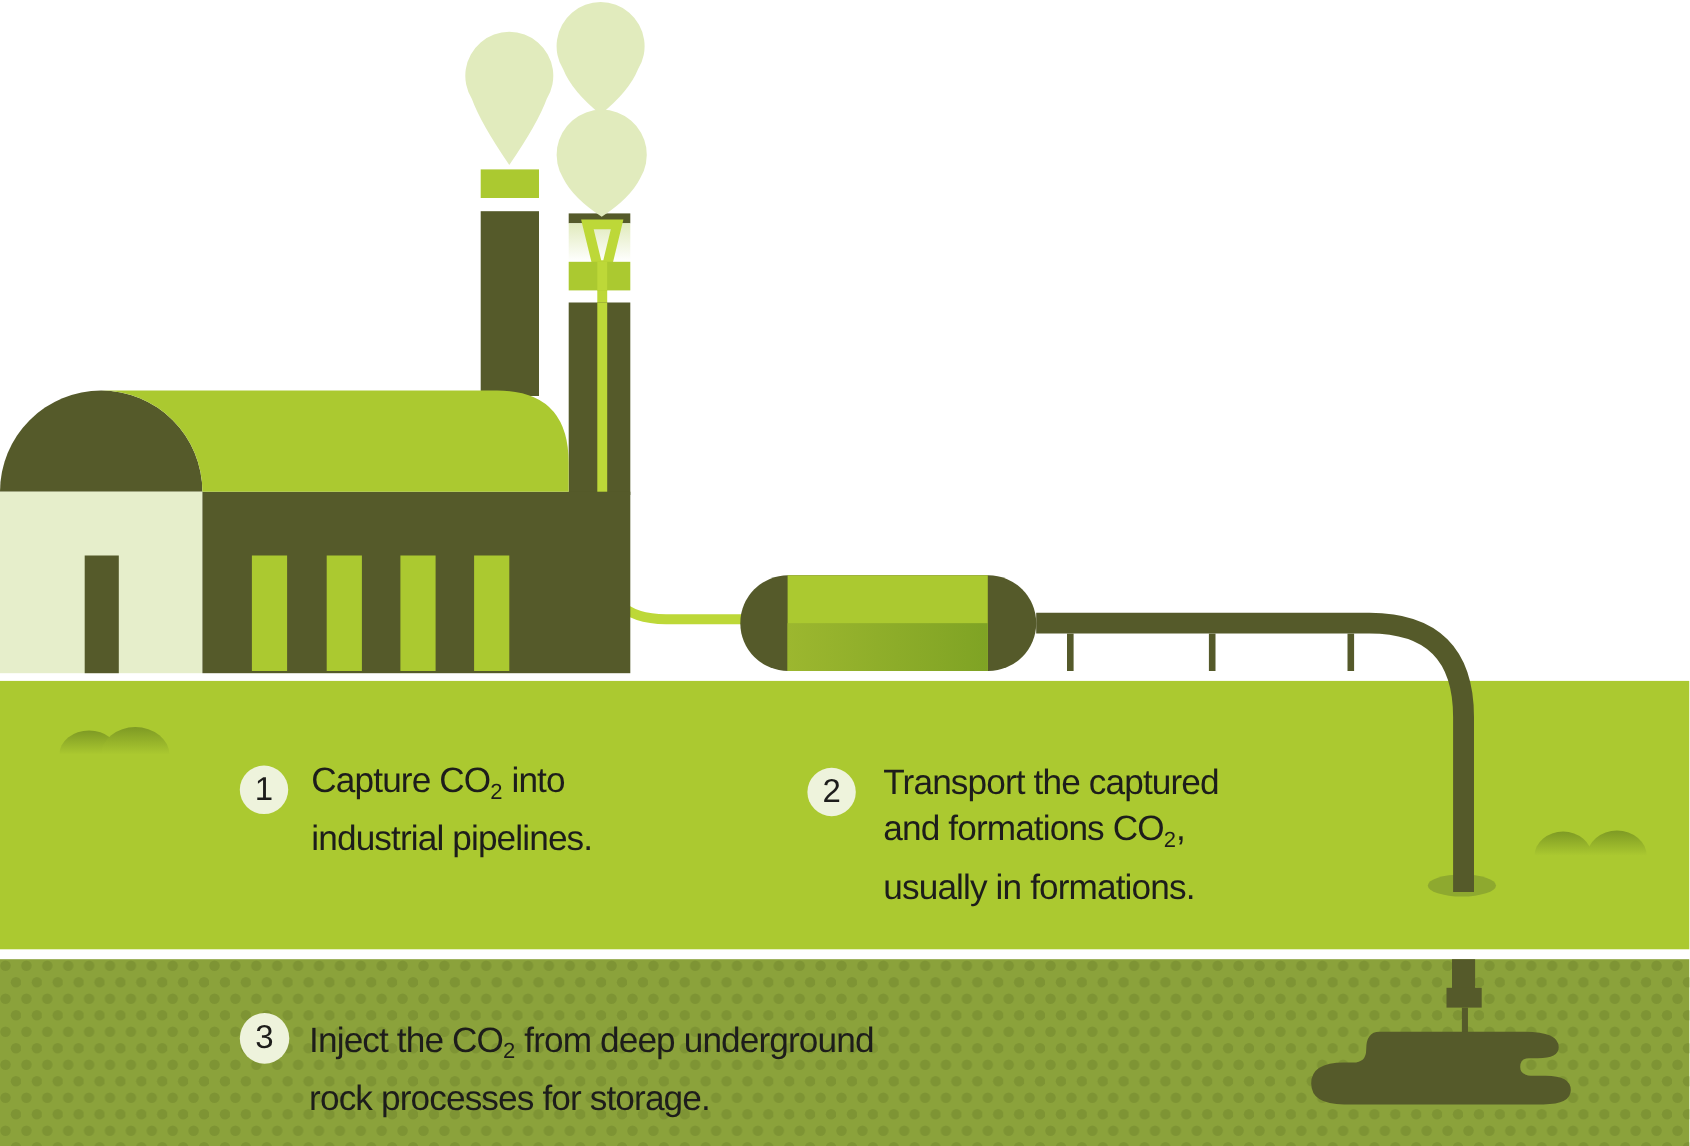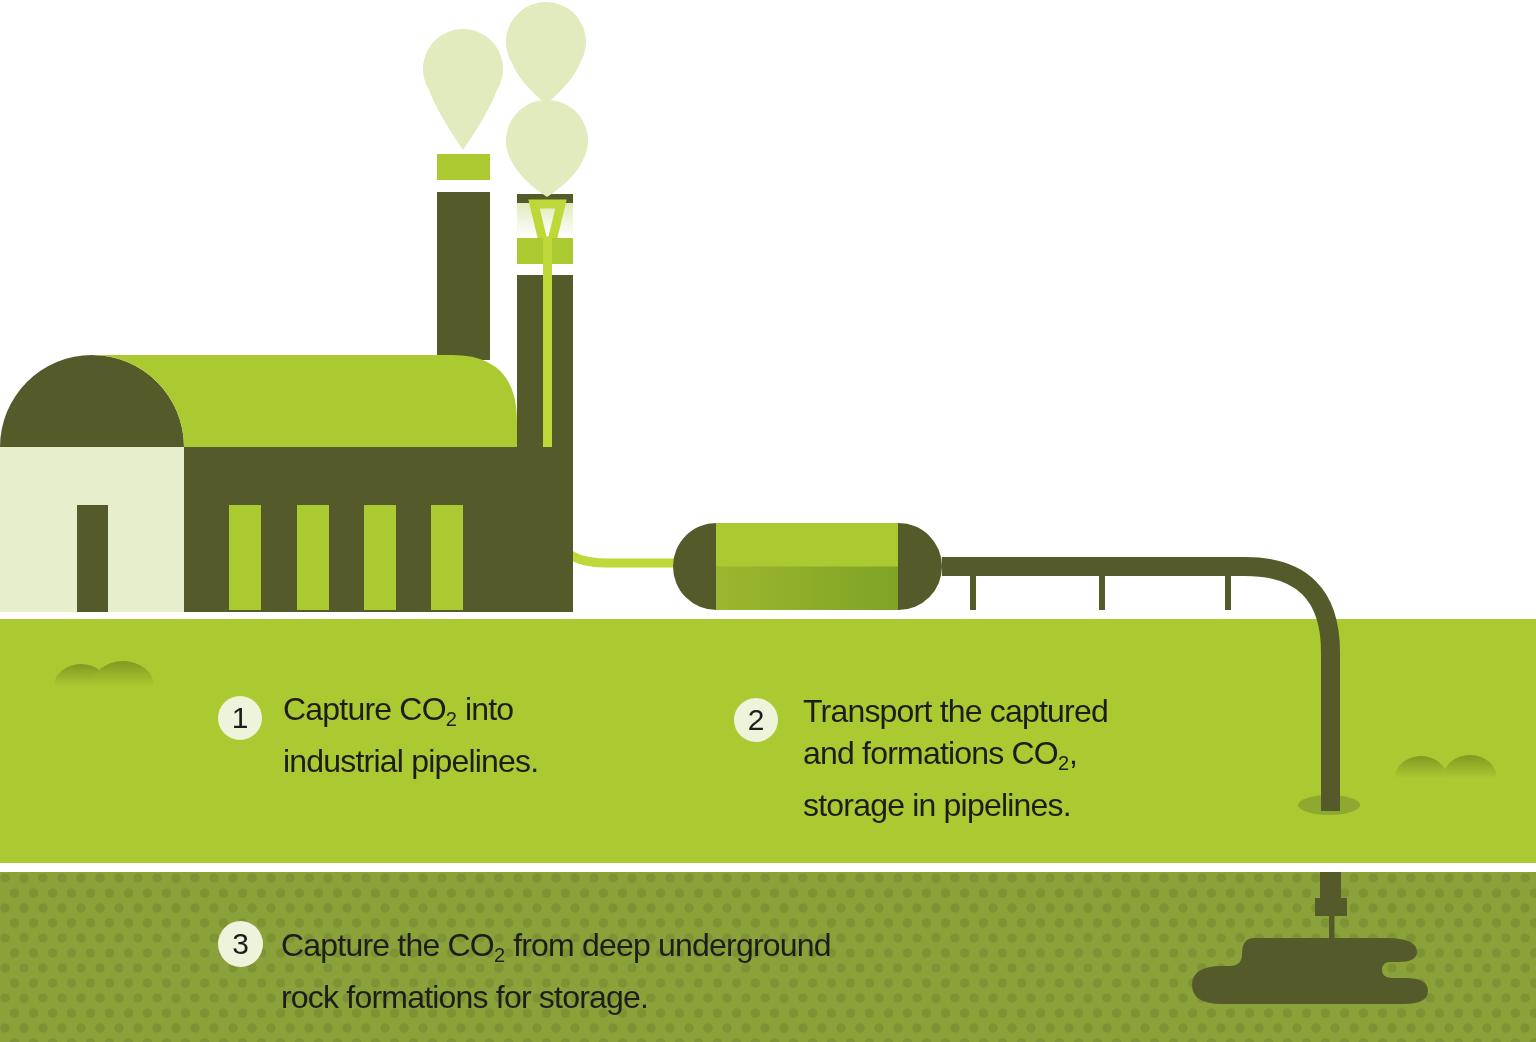--- a/index.html
+++ b/index.html
@@ -149,21 +149,21 @@
   </div>
 
   <div class="step" id="step-1">
     <div class="line"><span>Capture CO</span><span class="sub">2</span><span> into</span></div>
     <div class="line"><span>industrial pipelines.</span></div>
   </div>
 
   <div class="step" id="step-2">
     <div class="line"><span>Transport the captured</span></div>
     <div class="line"><span>and formations CO</span><span class="sub">2</span><span>,</span></div>
-    <div class="line"><span>storage in pipelines.</span></div>
+    <div class="line"><span>usually in formations.</span></div>
   </div>
 
   <div class="step" id="step-3">
-    <div class="line"><span>Capture the CO</span><span class="sub">2</span><span> from deep underground</span></div>
-    <div class="line"><span>rock formations for storage.</span></div>
+    <div class="line"><span>Inject the CO</span><span class="sub">2</span><span> from deep underground</span></div>
+    <div class="line"><span>rock processes for storage.</span></div>
   </div>
 
 </div>
 
 </body></html>

